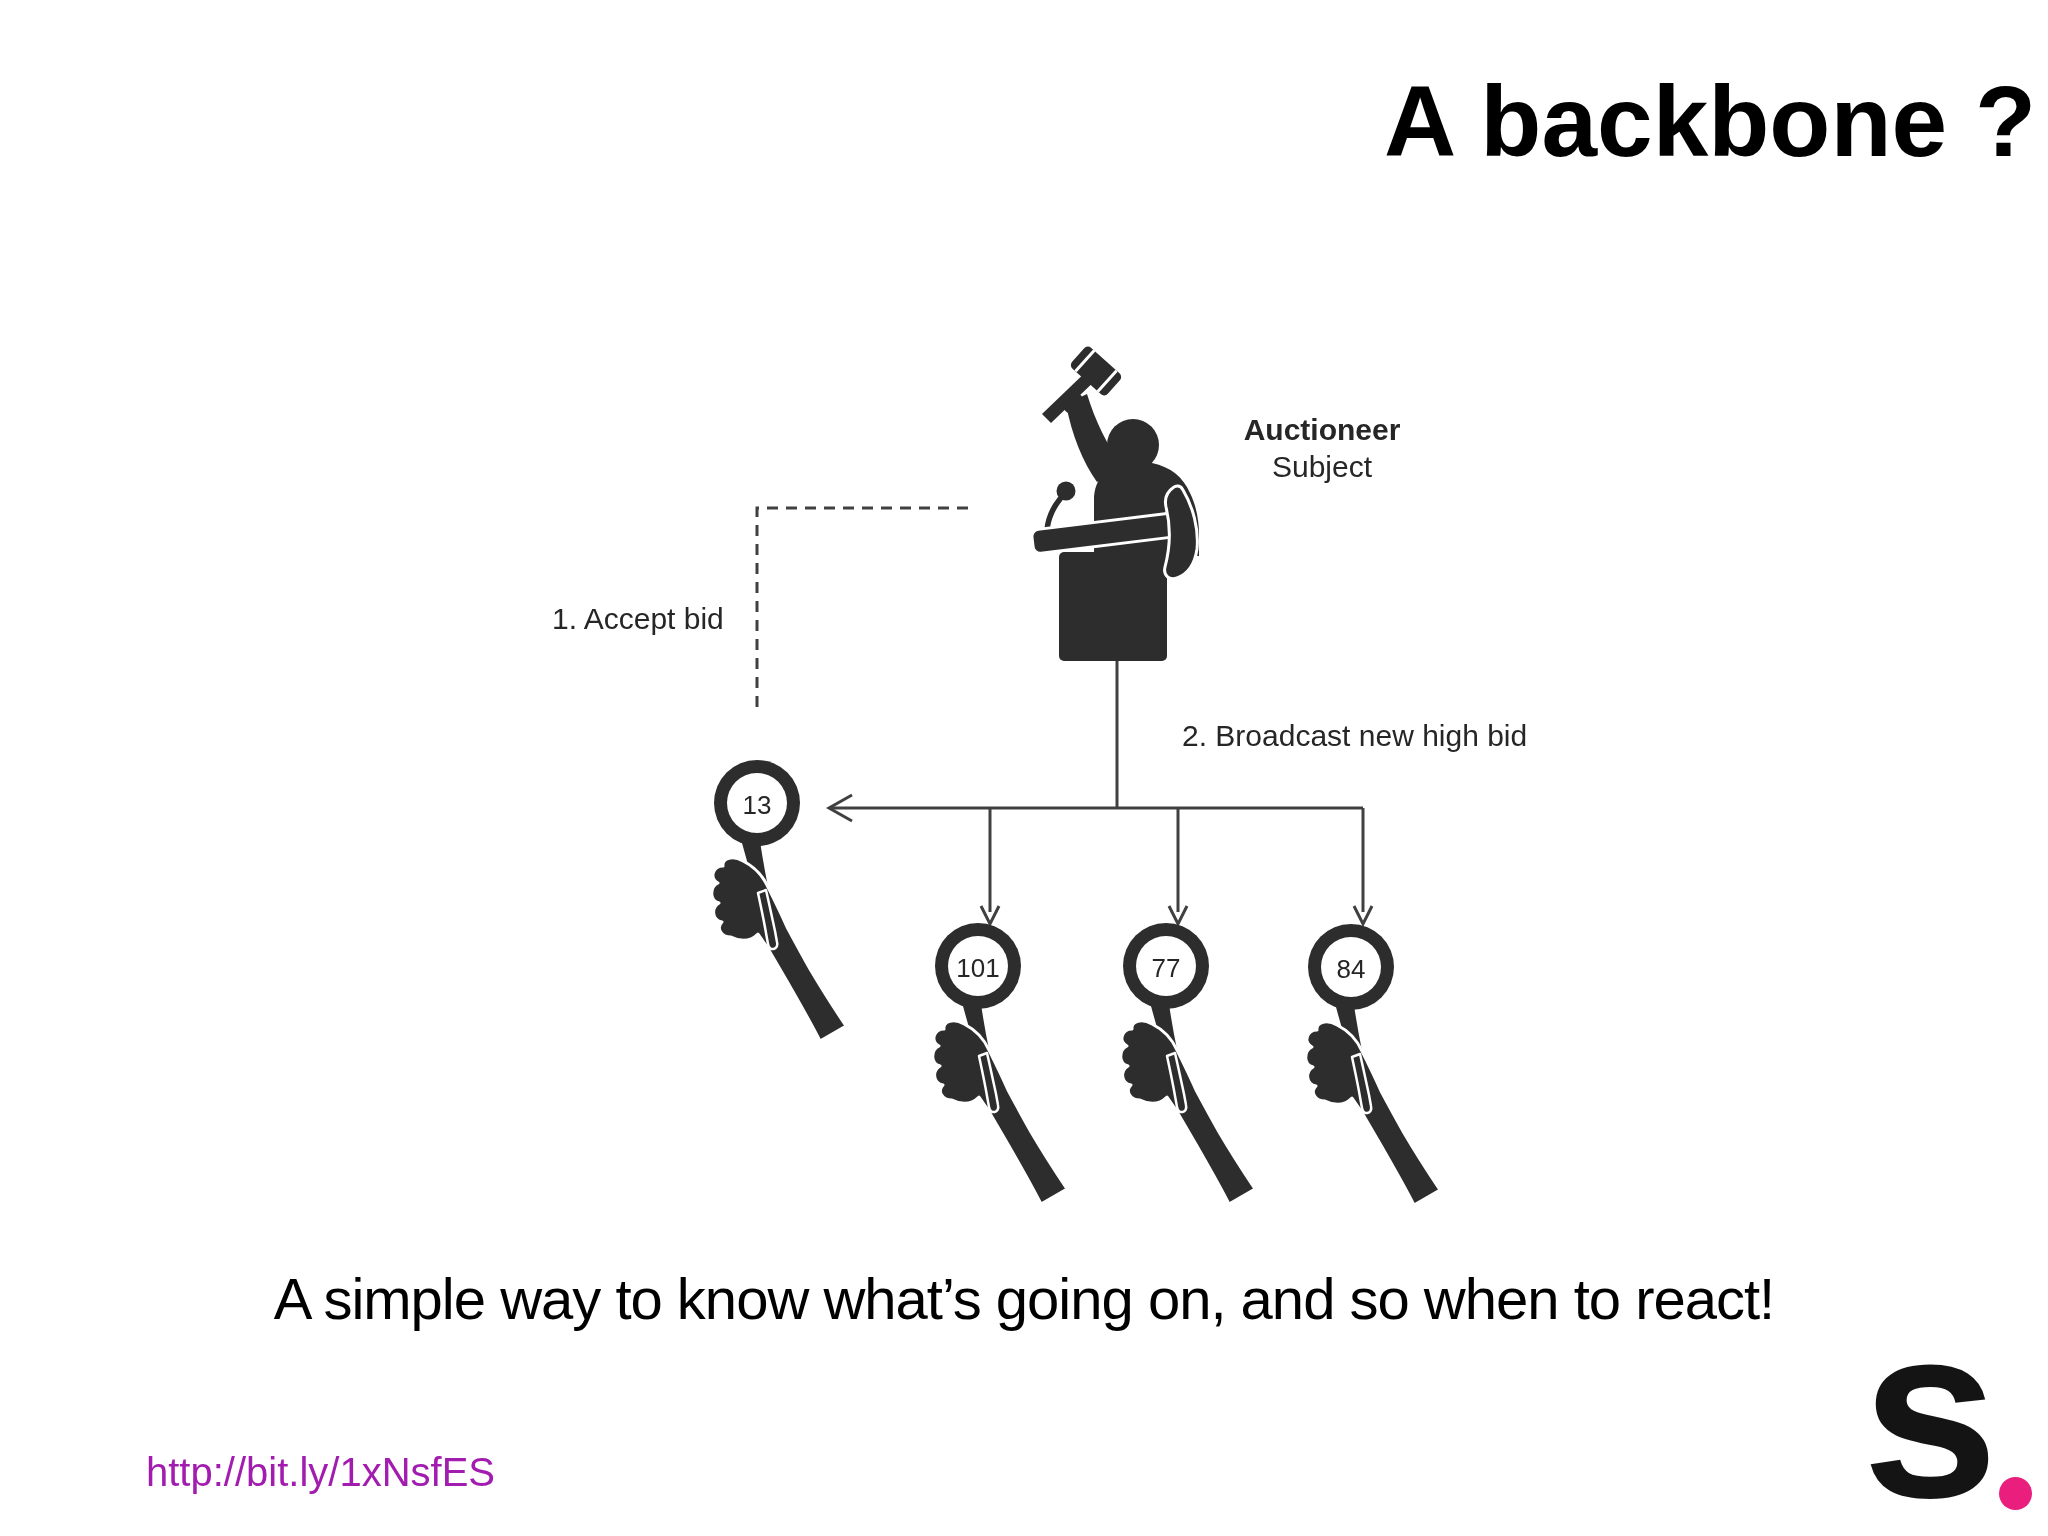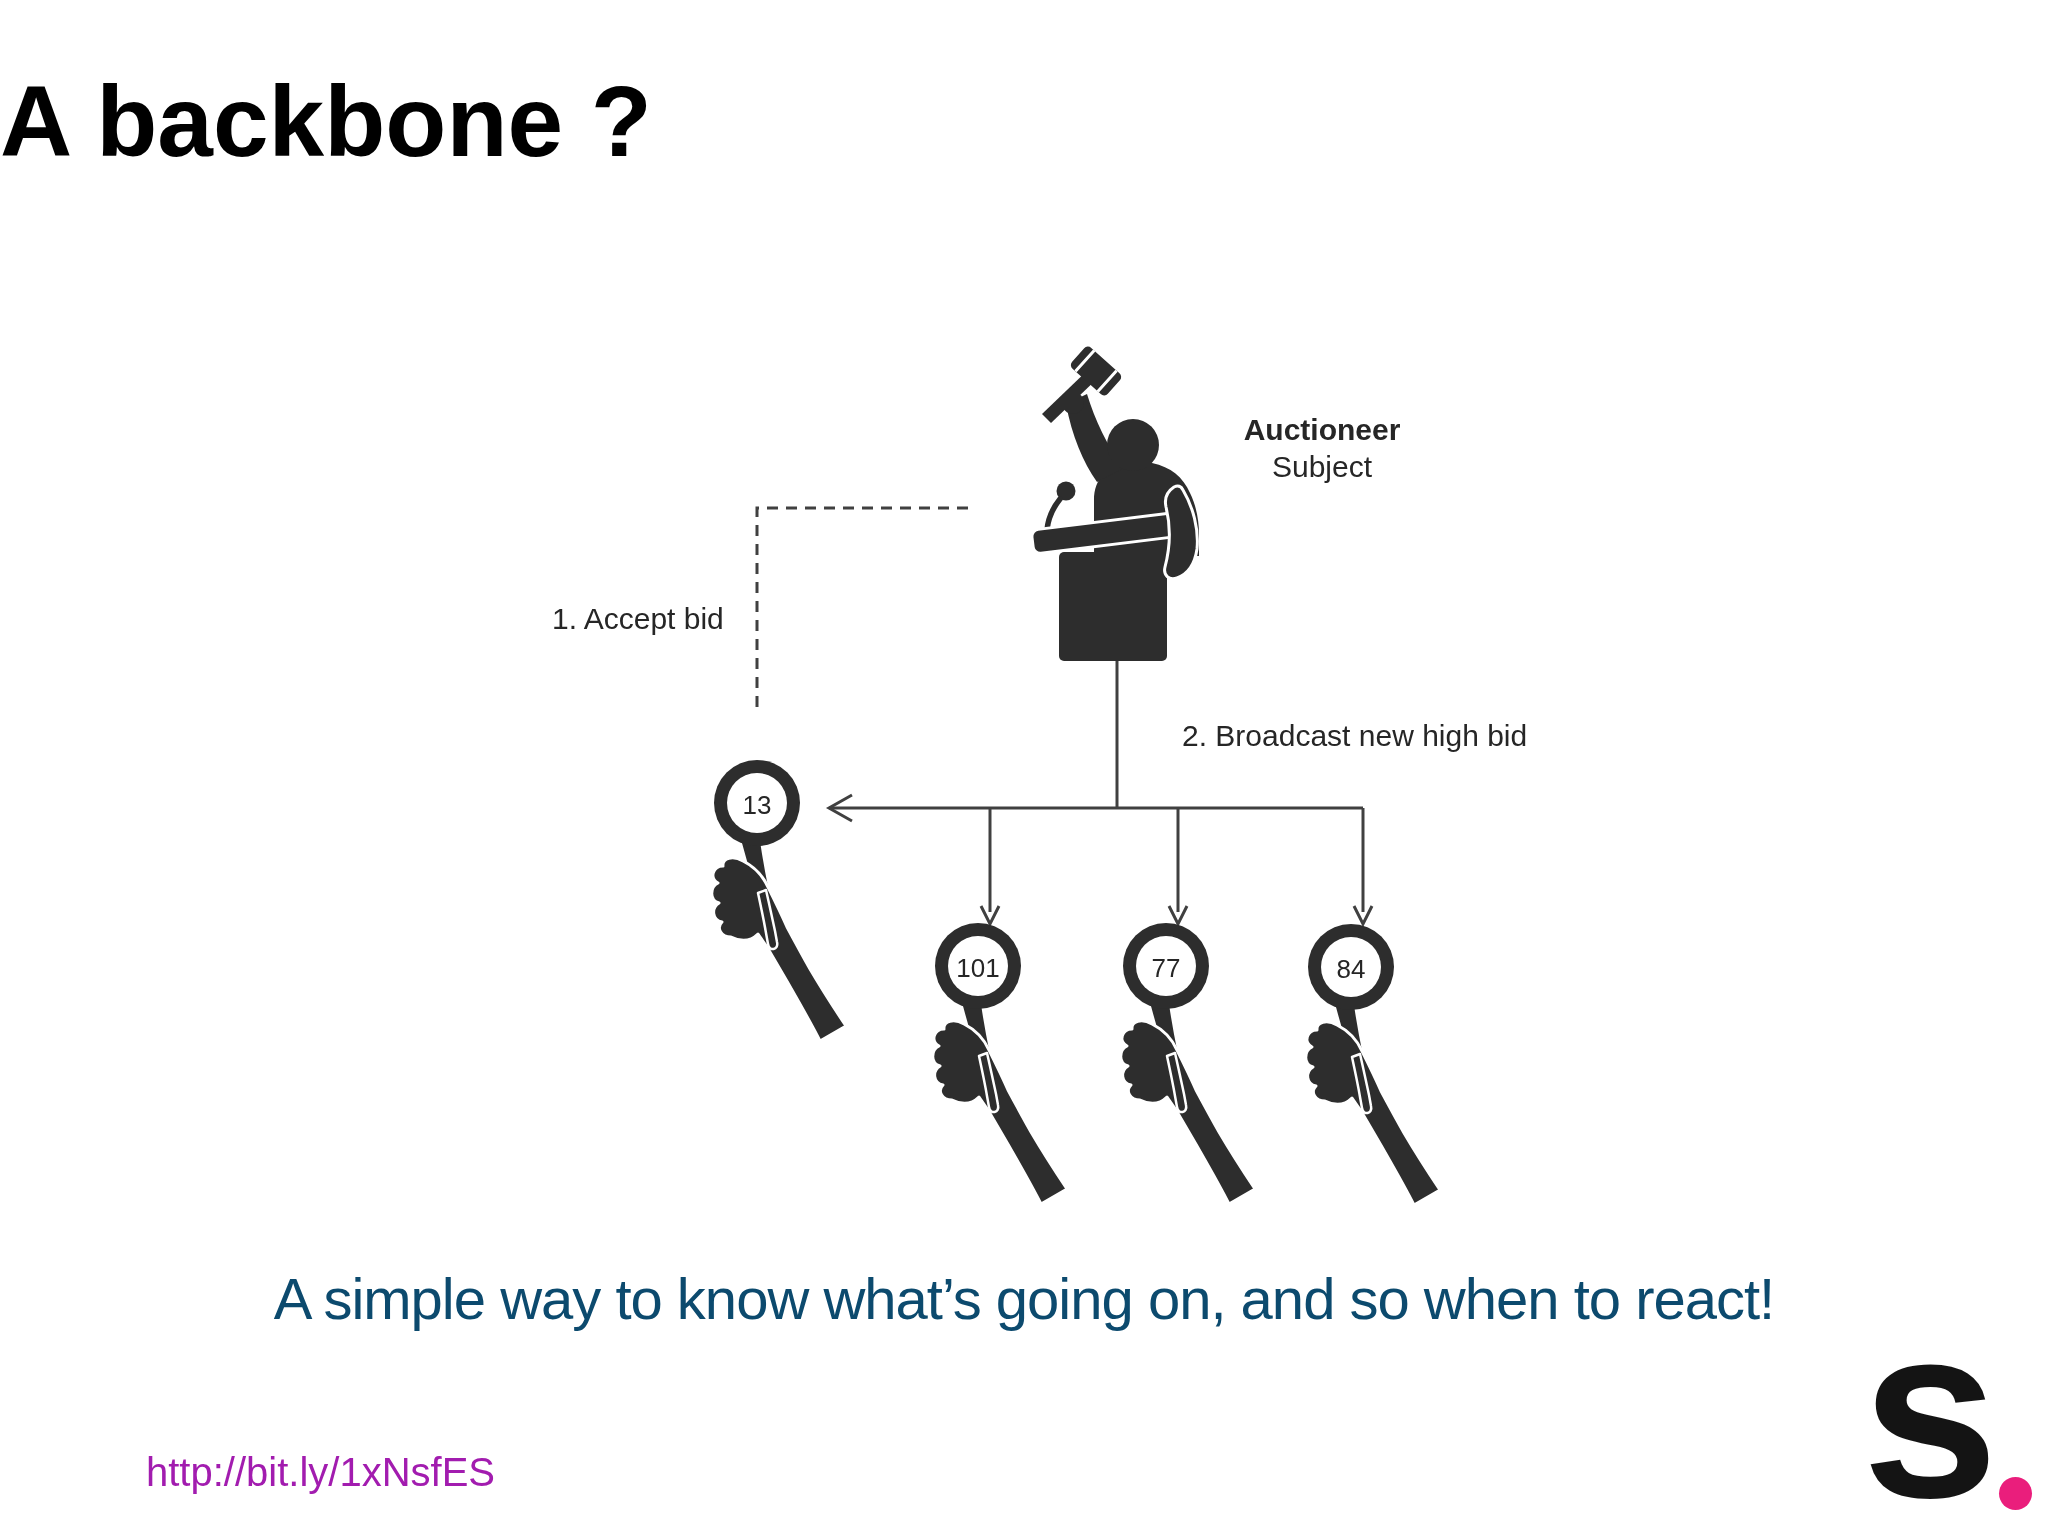--- a/index.html
+++ b/index.html
@@ -1,31 +1,31 @@
 <!DOCTYPE html>
 <html><head>
 <meta charset="utf-8">
 <style>
   html,body{margin:0;padding:0;background:#ffffff;}
   .slide{
     position:relative;width:2048px;height:1536px;background:#ffffff;
     font-family:"Liberation Sans", sans-serif;overflow:hidden;color:#000;
   }
   .title{
-    position:absolute;top:58px;left:0;width:2036px;text-align:left;
+    position:absolute;top:58px;left:0;width:2036px;text-align:right;
     font-size:100px;font-weight:700;line-height:1.27;color:#000;
   }
   .diagram-svg{position:absolute;left:0;top:0;width:2048px;height:1536px;}
   .diagram-svg text{font-family:"Liberation Sans", sans-serif;fill:#262626;}
   .dlabel{font-size:30px;}
   .dlabel-bold{font-size:30px;font-weight:700;}
   .pnum{font-size:26px;font-weight:400;}
   .summary{
     position:absolute;top:1264px;left:0;width:2048px;text-align:center;
-    font-size:58px;line-height:1.2;letter-spacing:-1px;color:#0c4a6e;
+    font-size:58px;line-height:1.2;letter-spacing:-1px;color:#000000;
   }
   .bitly{
     position:absolute;left:146px;top:1450px;font-size:40px;color:#a21caf;
     text-decoration:none;cursor:pointer;
   }
   .logo-s{
     position:absolute;left:1862px;top:1290px;font-size:245px;font-weight:700;
     line-height:1;color:#141414;
   }
   .logo-dot{

